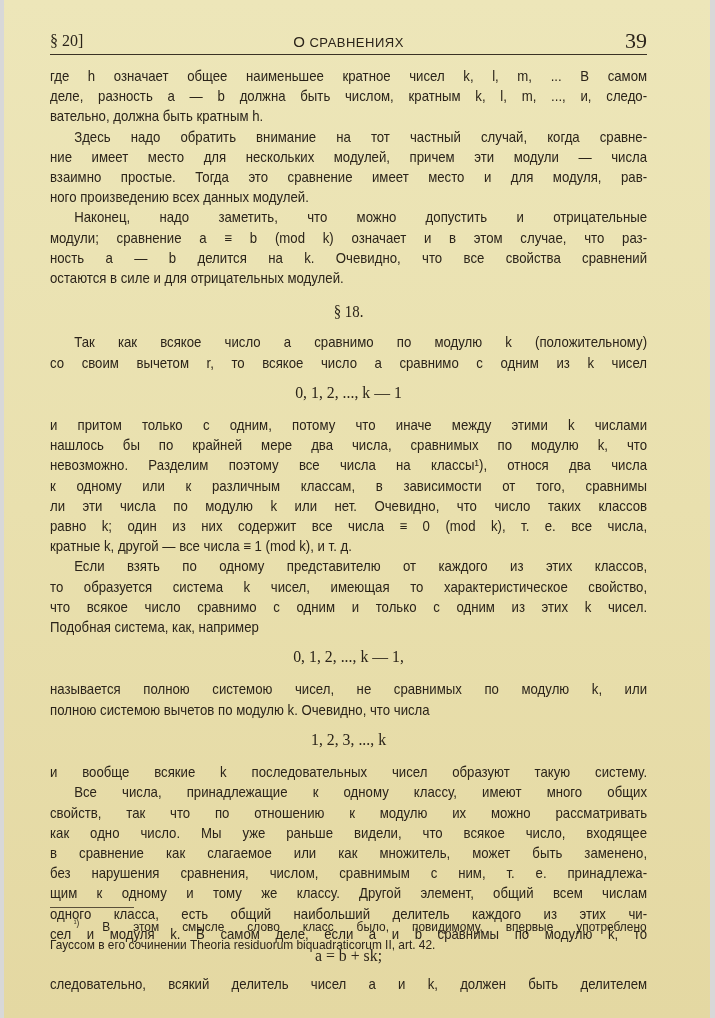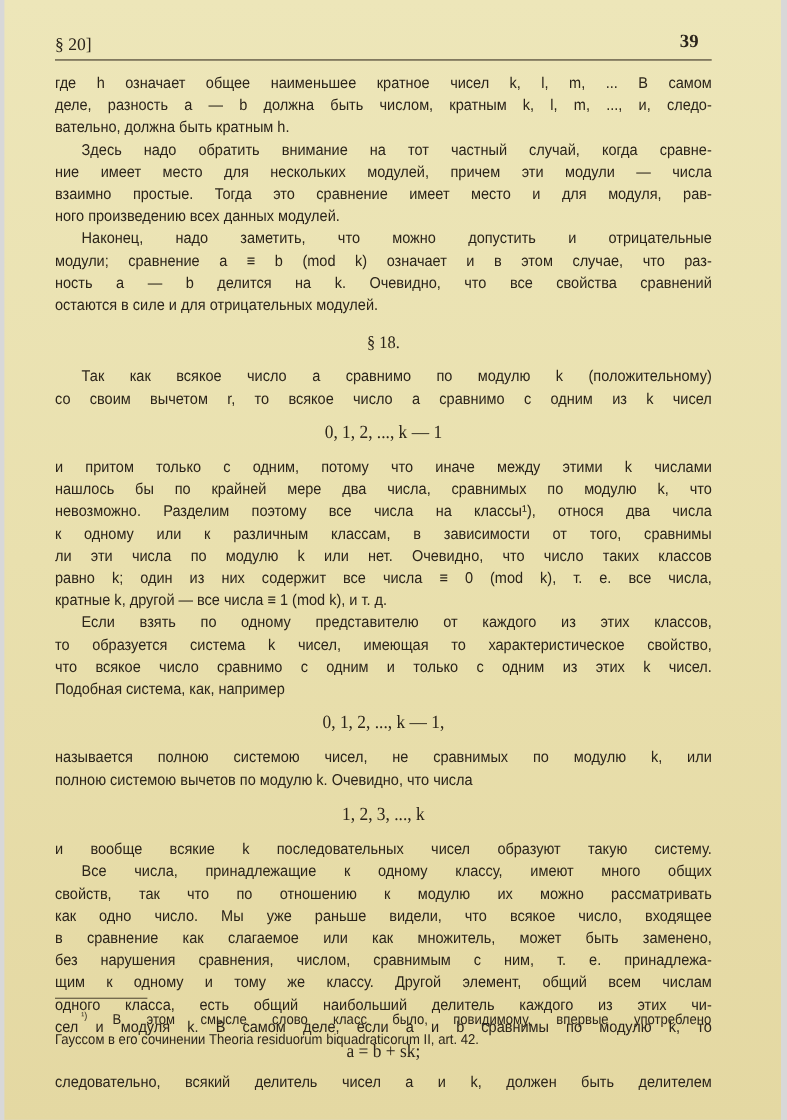--- a/index.html
+++ b/index.html
@@ -14,21 +14,21 @@
     background: linear-gradient(180deg, #ede6b9 0%, #e9e0ae 50%, #e4d8a2 100%);
   }
   .header {
     position: absolute; left: 46px; top: 28px; width: 597px; height: 26px;
     border-bottom: 1.5px solid #3a3225;
     font-family: "Liberation Sans", sans-serif;
   }
   .hdr-sec { position: absolute; left: 0; top: 4px; font-size: 16px; font-family: "Liberation Serif", serif; }
   .hdr-title { position: absolute; left: 0; right: 0; top: 5px; text-align: center; font-size: 13px; letter-spacing: 0.5px; }
   .hdr-title .big { font-size: 15px; }
-  .hdr-page { position: absolute; right: 12px; top: 0; font-size: 17px; font-family: "Liberation Serif", serif; font-weight: bold; }
+  .hdr-page { position: absolute; right: 0; top: 0; font-size: 22px; font-family: "Liberation Serif", serif; }
   .body {
     position: absolute; left: 46px; top: 66px; width: 597px;
     font-size: 14.2px; line-height: 20.2px;
     text-align: justify;
     font-family: "Liberation Sans", sans-serif;
     transform: scaleX(0.93); transform-origin: left top;
     width: 642px;
   }
   .p { margin: 0; }
   .line { display: block; text-align: justify; text-align-last: justify; white-space: nowrap; }
@@ -45,20 +45,24 @@
   .footnote .line.last { text-align-last: left; }
   sup { font-size: 9px; }
 </style>
 </head>
 <body>
 
 <div class="page">
 
   <div class="header">
     <span class="hdr-sec">§ 20]</span>
+    <div class="hdr-title">
+      <span class="big">О</span>
+      <span>СРАВНЕНИЯХ</span>
+    </div>
     <span class="hdr-page">39</span>
   </div>
 
   <div class="body">
 
     <div class="p">
       <span class="line">где h означает общее наименьшее кратное чисел k, l, m, ...  В самом</span>
       <span class="line">деле, разность a — b должна быть числом, кратным k, l, m, ..., и, следо-</span>
       <span class="line last">вательно, должна быть кратным h.</span>
     </div>

